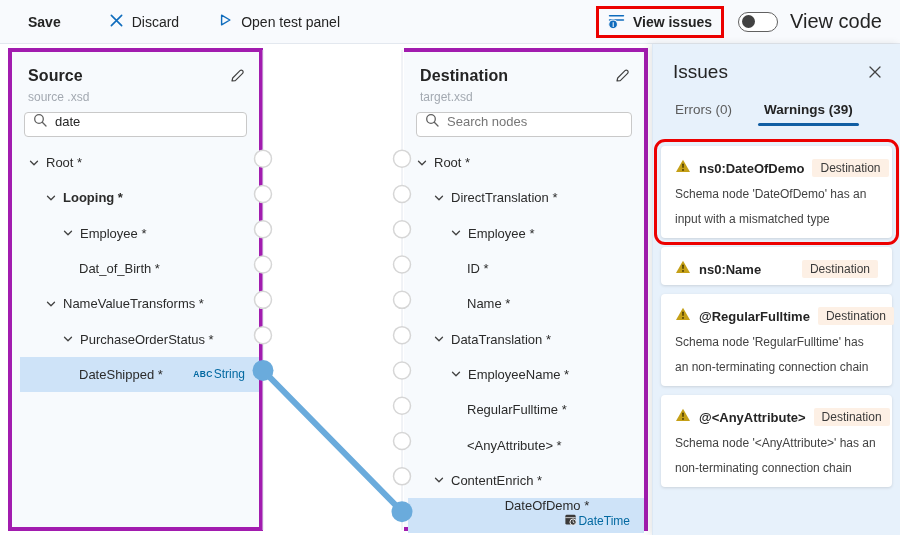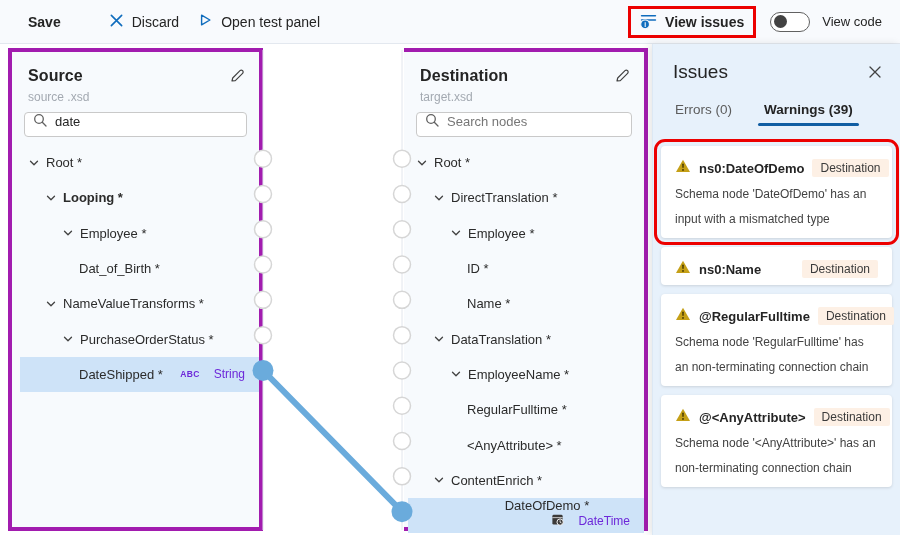--- a/index.html
+++ b/index.html
@@ -10,27 +10,27 @@
   }
 
   
   .toolbar {
     position:absolute; left:0; top:0; width:900px; height:44px; box-sizing:border-box;
     background:#f8fafd; border-bottom:1px solid #e3e8ef;
     display:flex; align-items:center; padding:0 12px;
   }
   .tb-btn { display:flex; align-items:center; gap:8px; font-size:14px; color:#242424; cursor:pointer; white-space:nowrap; }
   .tb-save { margin-left:16px; margin-right:48px;font-weight:bold; }
-  .tb-discard { margin-right:18px; }
+  .tb-discard { margin-right:38px; }
   .flex-spacer { flex:1; }
   .vi-annotation { border:3px solid var(--annotation,#ec0000); padding:3px 9px; display:flex; align-items:center; margin-right:14px; }
   .tb-viewissues { font-weight:bold; }
   .toggle { width:40px; height:20px; box-sizing:border-box; border:1px solid #616161; border-radius:10px; background:#fff; position:relative; margin-right:12px; cursor:pointer; }
   .knob { position:absolute; left:3px; top:2px; width:13px; height:13px; border-radius:50%; background:#424242; }
-  .tb-label { font-size:13px; color:#242424; margin-right:6px; }
+  .tb-label { font-size:20px; color:#242424; margin-right:6px; }
 
   
   .panel {
     position:absolute; top:48px; height:483px; box-sizing:border-box;
     background:#f7fafd; border:4px solid #a21caf;
   }
   #source-panel { left:8px; width:255px; }
   #dest-panel   { left:404px; width:244px; border-left:none; }
   .panel-head { padding:12px 14px 0 16px; }
   .panel-title-row { display:flex; justify-content:space-between; align-items:center; height:24px; }
@@ -47,21 +47,21 @@
   }
   .searchbox input::placeholder { color:#767676; }
 
   .tree { margin-top:8px; }
   #source-panel .tree { padding-left:8px; }
   #dest-panel   .tree { padding-left:4px; }
   .node { height:35.3px; display:flex; align-items:center; font-size:13px; box-sizing:border-box; cursor:pointer; }
   .node.selected { background:var(--selection,#cee3f8); }
   .chev { width:18px; display:flex; align-items:center; flex:none; }
   .nlabel { white-space:nowrap; color:#2b2b2b; }
-  .tbadge { margin-left:auto; margin-right:14px; display:flex; align-items:center; gap:14px; font-size:12px; color:#6d28d9; }
+  .tbadge { margin-left:auto; margin-right:14px; display:flex; align-items:center; gap:1px; font-size:12px; color:#0369a1; }
   .abc { font-weight:bold; font-size:8.5px; letter-spacing:.3px; }
 
   
   #overlay { position:absolute; left:0; top:44px; pointer-events:none; }
 
   
   #issues-panel {
     position:absolute; left:652px; top:44px; width:248px; height:491px; box-sizing:border-box;
     background:#e7f1fb; box-shadow:-3px 0 8px rgba(0,0,0,.10); border-left:1px solid #dce8f4;
   }

